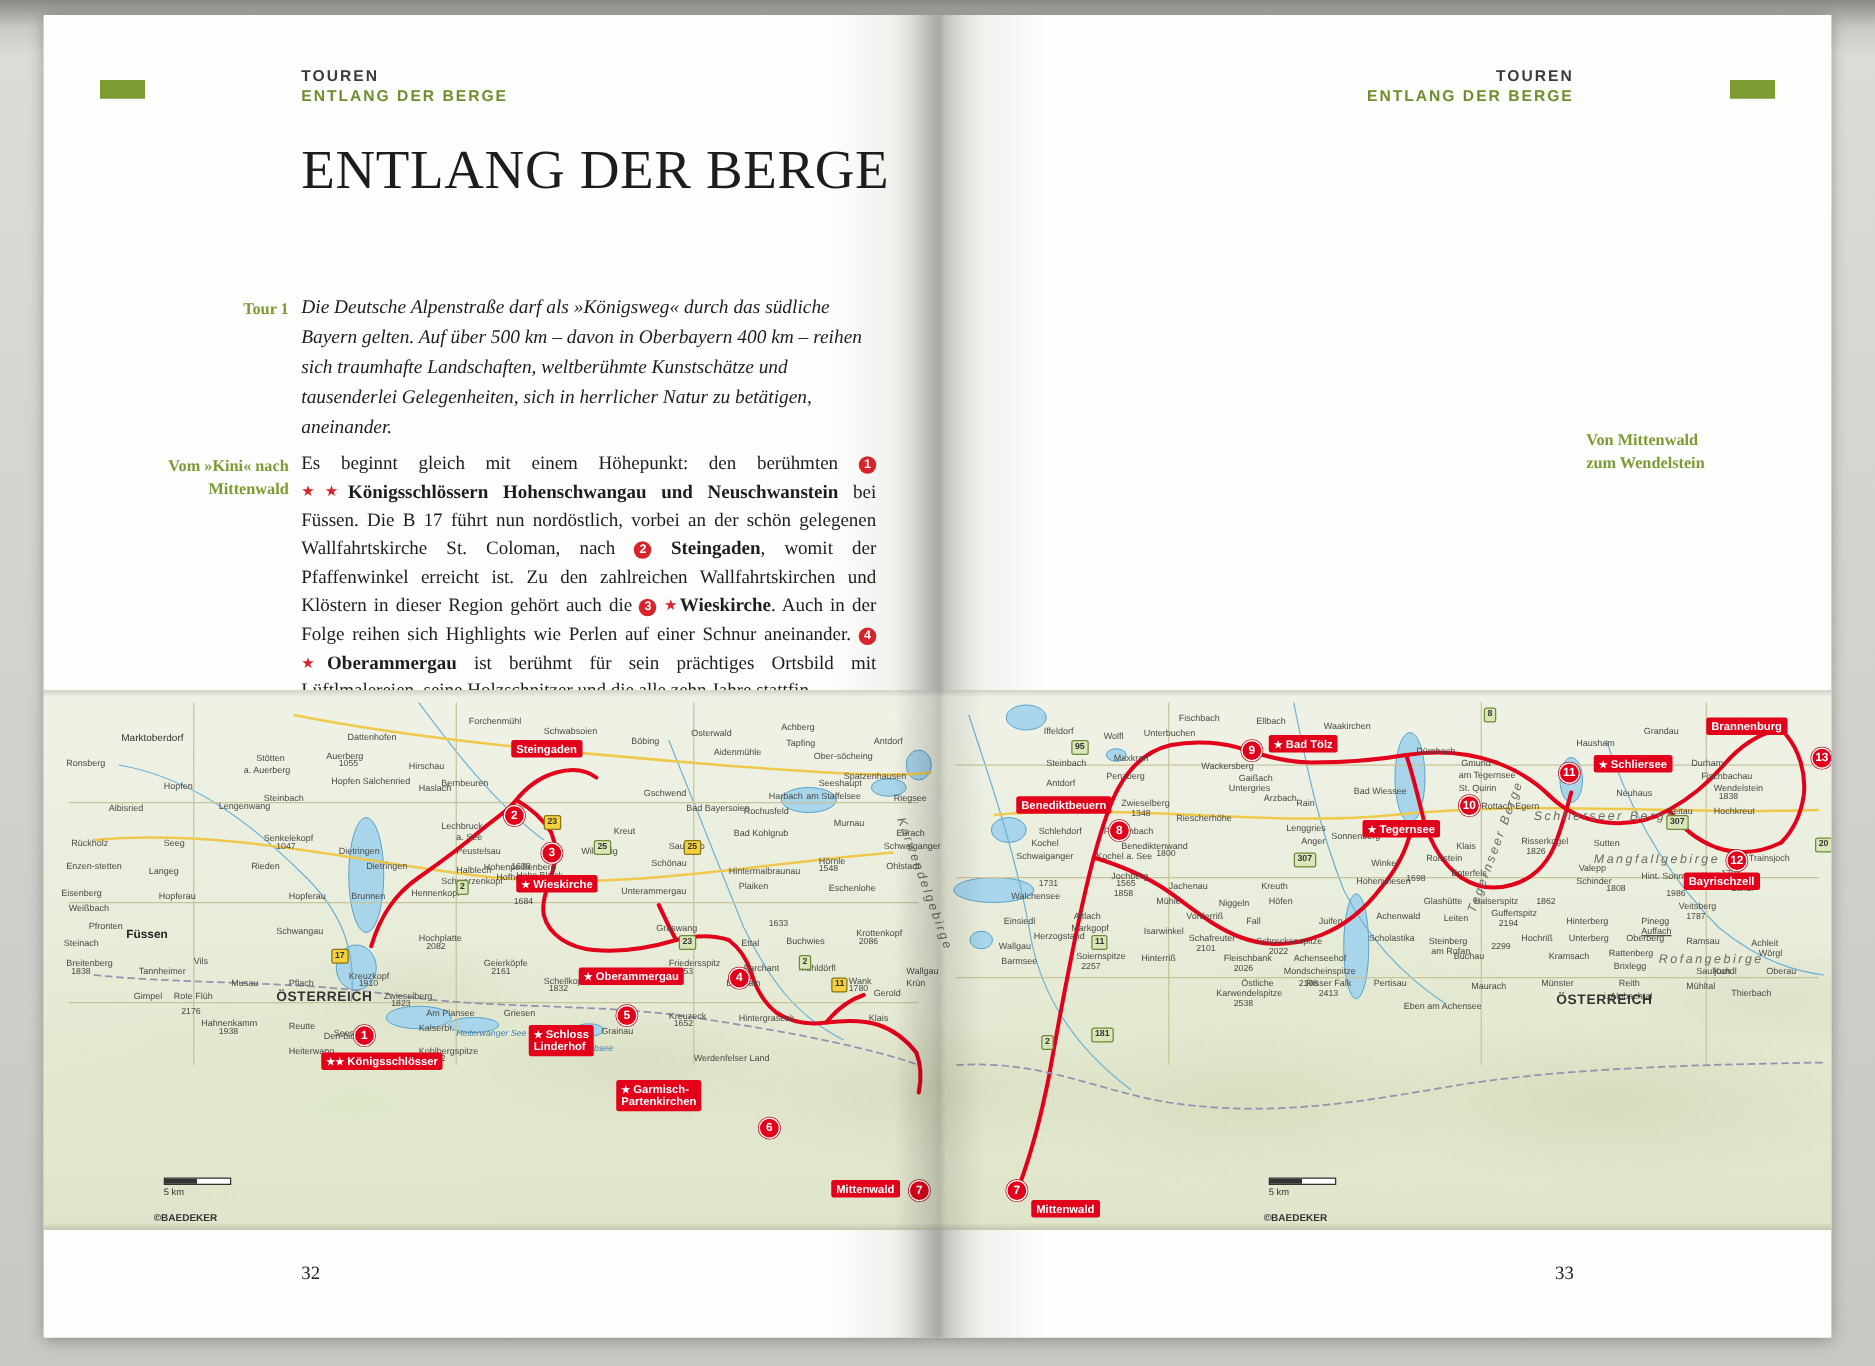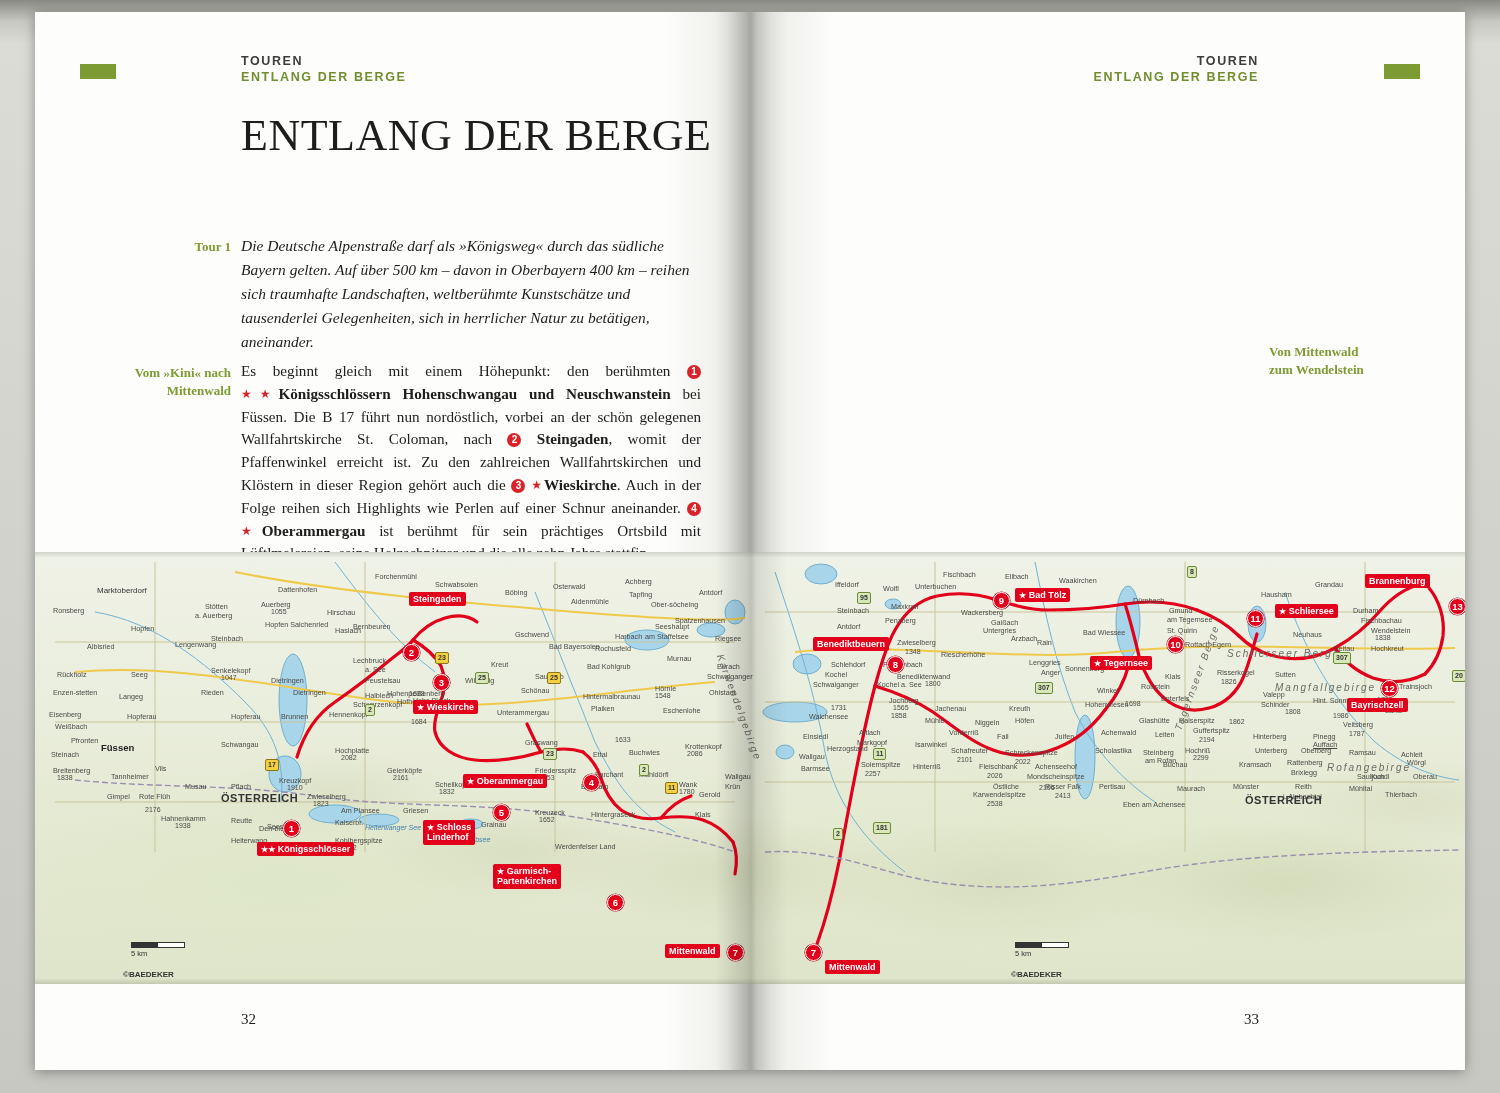--- a/index.html
+++ b/index.html
@@ -482,21 +482,21 @@
           <div class="mlabel" style="left: 1278px; top: 180px;">Pinegg</div>
           <div class="mlabel" style="left: 822px; top: 186px;">Markgopf</div>
           <div class="mlabel" style="left: 880px; top: 188px;">Isarwinkel</div>
           <div class="mlabel" style="left: 916px; top: 194px;">Schafreuter</div>
           <div class="mlabel peak" style="left: 922px; top: 204px;">2101</div>
           <div class="mlabel" style="left: 970px; top: 196px;">Schreckenspitze</div>
           <div class="mlabel peak" style="left: 980px; top: 206px;">2022</div>
           <div class="mlabel" style="left: 1060px; top: 194px;">Scholastika</div>
           <div class="mlabel" style="left: 1108px; top: 196px;">Steinberg</div>
           <div class="mlabel" style="left: 1110px; top: 204px;">am Rofan</div>
-          <div class="mlabel" style="left: 1150px; top: 194px;">Hochriß</div>
+          <div class="mlabel" style="left: 1150px; top: 194px; padding-left: 32px;">Hochriß</div>
           <div class="mlabel peak" style="left: 1158px; top: 202px;">2299</div>
           <div class="mlabel" style="left: 1220px; top: 194px;">Unterberg</div>
           <div class="mlabel" style="left: 1266px; top: 194px;">Oberberg</div>
           <div class="mlabel" style="left: 1314px; top: 196px;">Ramsau</div>
           <div class="mlabel" style="left: 1278px; top: 188px; text-decoration: underline;">Auffach</div>
           <div class="mlabel" style="left: 1366px; top: 198px;">Achleit</div>
           <div class="mlabel" style="left: 764px; top: 200px;">Wallgau</div>
           <div class="mlabel" style="left: 766px; top: 212px;">Barmsee</div>
           <div class="mlabel" style="left: 826px; top: 208px;">Soiernspitze</div>
           <div class="mlabel peak" style="left: 830px; top: 218px;">2257</div>

